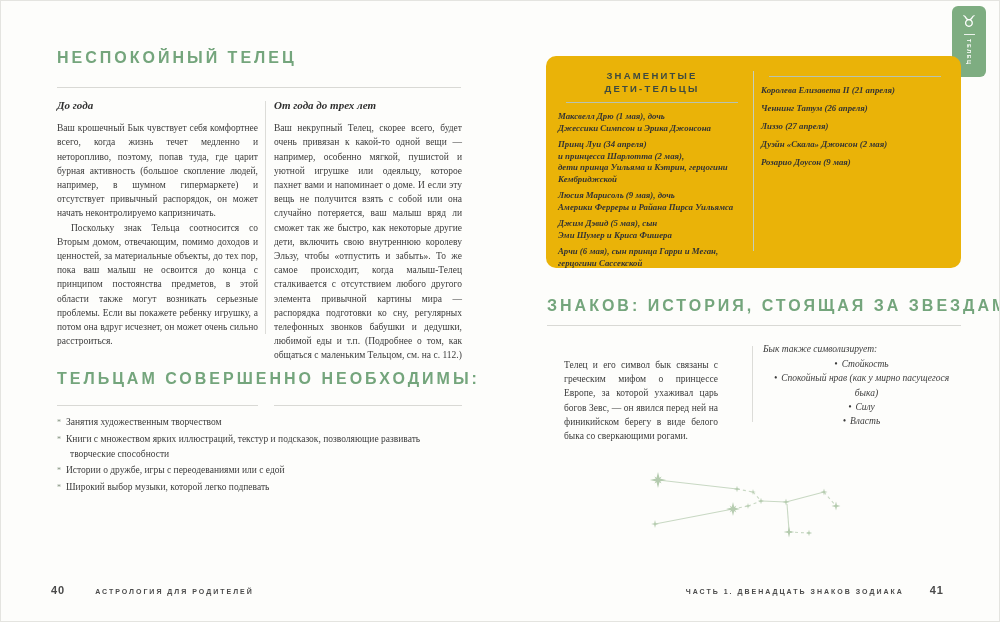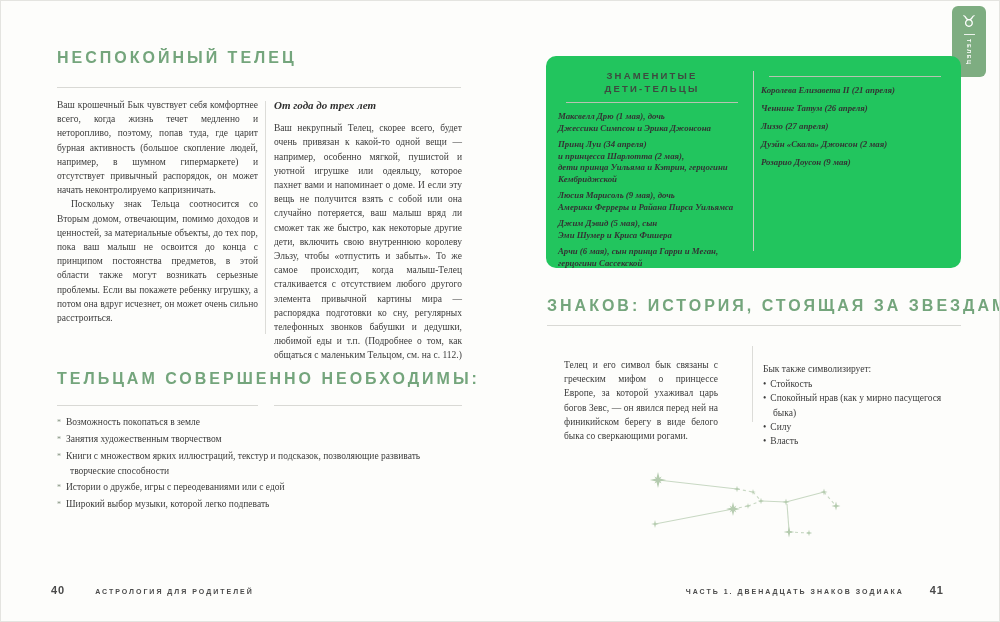--- a/index.html
+++ b/index.html
@@ -34,37 +34,37 @@
   .col p { margin:0; }
   .col p + p { text-indent:14px; }
   
   .needs-list { position:absolute; left:56px; top:414px; width:404px; margin:0; padding:0; list-style:none;
     font-size:9.5px; line-height:14px; }
   .needs-list li { padding-left:13px; text-indent:-13px; margin-bottom:2px; }
   .star-bullet { color:#82927f; font-size:8px; margin-right:5px; }
   
   .celebs-box {
     position:absolute; left:545px; top:55px; width:415px; height:212px;
-    background:#22c55e; border-radius:10px;
+    background:#eab308; border-radius:10px;
   }
   .box-col { position:absolute; top:13px; width:188px; }
   .box-col .box-head {
     text-align:center; font-family:"Liberation Sans", sans-serif; font-weight:bold;
     font-size:9.5px; letter-spacing:2.2px; line-height:13px; color:#3e4a40; margin:0;
   }
   .box-head-rule { width:92%; height:1px; background:#b7c3b2; margin:7px auto 8px auto; }
   .entry { margin:0 0 5px 0; font-size:8.8px; line-height:11.5px; font-style:italic; font-weight:bold; color:#333; }
   .entry span { display:block; }
   .celebs-box .vrule-box { position:absolute; left:207px; top:15px; height:180px; width:1px; background:#c3cebe; }
   #box-col-1 { left:12px; }
   #box-col-2 { left:215px; }
   .entry-single { margin-bottom:6.5px; }
   
   .hist-col { position:absolute; font-size:9.5px; line-height:14.2px; }
-  .sym-list { margin:0; padding:0; list-style:none; }
+  .sym-list { margin:0; padding:0; list-style:none;text-align:center; }
   .sym-list li { padding-left:10px; text-indent:-10px; }
   .dot-bullet { margin-right:4px; }
   
   .footer {
     position:absolute; top:583px; font-family:"Liberation Sans", sans-serif;
     font-weight:bold; font-size:7px; letter-spacing:2px; color:#4a4a4a; white-space:nowrap;
   }
   .pagenum { font-family:"Liberation Sans", sans-serif; font-weight:bold; font-size:11px; letter-spacing:1px; color:#4a4a4a; }
   
   .constellation { position:absolute; left:600px; top:438px; }
@@ -77,37 +77,37 @@
   <div class="tab">
     <span class="glyph">♉</span>
     <span class="tabline"></span>
     <span class="tablabel">ТЕЛЕЦ</span>
   </div>
 
   <div class="sec-title" style="left:56px; top:48px;">НЕСПОКОЙНЫЙ ТЕЛЕЦ</div>
   <div class="hrule" style="left:56px; top:86px; width:404px;"></div>
 
   <div class="col" id="lcol1" style="left:56px; top:97px; width:201px;">
+    <h3>До года</h3>
     <p>Ваш крошечный Бык чувствует себя комфортнее всего, когда жизнь течет медленно и неторопливо, поэтому, попав туда, где царит бурная активность (большое скопление людей, например, в шумном гипермаркете) и отсутствует привычный распорядок, он может начать неконтролируемо капризничать.</p>
     <p>Поскольку знак Тельца соотносится со Вторым домом, отвечающим, помимо доходов и ценностей, за материальные объекты, до тех пор, пока ваш малыш не освоится до конца с принципом постоянства предметов, в этой области также могут возникать серьезные проблемы. Если вы покажете ребенку игрушку, а потом она вдруг исчезнет, он может очень сильно расстроиться.</p>
   </div>
 
   <div class="vrule" style="left:264px; top:100px; height:233px;"></div>
 
   <div class="col" id="lcol2" style="left:273px; top:97px; width:188px;">
     <h3>От года до трех лет</h3>
     <p>Ваш некрупный Телец, скорее всего, будет очень привязан к какой-то одной вещи — например, особенно мягкой, пушистой и уютной игрушке или одеяльцу, которое пахнет вами и напоминает о доме. И если эту вещь не получится взять с собой или она случайно потеряется, ваш малыш вряд ли сможет так же быстро, как некоторые другие дети, включить свою внутреннюю королеву Эльзу, чтобы «отпустить и забыть». То же самое происходит, когда малыш-Телец сталкивается с отсутствием любого другого элемента привычной картины мира — распорядка подготовки ко сну, регулярных телефонных звонков бабушки и дедушки, любимой еды и т.п. (Подробнее о том, как общаться с маленьким Тельцом, см. на с. 112.)</p>
   </div>
 
   <div class="sec-title" style="left:56px; top:369px;">ТЕЛЬЦАМ СОВЕРШЕННО НЕОБХОДИМЫ:</div>
   <div class="hrule" style="left:56px; top:404px; width:201px;"></div>
   <div class="hrule" style="left:273px; top:404px; width:188px;"></div>
 
   <ul class="needs-list">
-    <li><span class="star-bullet">*</span><span>Возможность покопаться в земле</span></li>
     <li><span class="star-bullet">*</span><span>Занятия художественным творчеством</span></li>
     <li><span class="star-bullet">*</span><span>Книги с множеством ярких иллюстраций, текстур и подсказок, позволяющие развивать творческие способности</span></li>
     <li><span class="star-bullet">*</span><span>Истории о дружбе, игры с переодеваниями или с едой</span></li>
     <li><span class="star-bullet">*</span><span>Широкий выбор музыки, которой легко подпевать</span></li>
   </ul>
 
   <div class="footer" style="left:50px;">
     <span class="pagenum">40</span>
     <span style="display:inline-block; width:22px;"></span>
     <span>АСТРОЛОГИЯ ДЛЯ РОДИТЕЛЕЙ</span>
@@ -154,21 +154,21 @@
     </div>
   </div>
 
   <div class="sec-title" style="left:546px; top:296px;">ЗНАКОВ: ИСТОРИЯ, СТОЯЩАЯ ЗА ЗВЕЗДАМИ</div>
   <div class="hrule" style="left:546px; top:324px; width:414px;"></div>
 
   <div class="hist-col" style="left:547px; top:341px; width:186px; text-align:justify;">
     <p style="margin:16px;">Телец и его символ бык связаны с греческим мифом о принцессе Европе, за которой ухаживал царь богов Зевс, — он явился перед ней на финикийском берегу в виде белого быка со сверкающими рогами.</p>
   </div>
   <div class="vrule" style="left:751px; top:345px; height:76px;"></div>
-  <div class="hist-col" style="left:762px; top:361px; width:197px;">
+  <div class="hist-col" style="left:762px; top:341px; width:197px;font-style:italic;">
     <p style="margin:0 0 1px 0;">Бык также символизирует:</p>
     <ul class="sym-list">
       <li><span class="dot-bullet">•</span><span>Стойкость</span></li>
       <li><span class="dot-bullet">•</span><span>Спокойный нрав (как у мирно пасущегося быка)</span></li>
       <li><span class="dot-bullet">•</span><span>Силу</span></li>
       <li><span class="dot-bullet">•</span><span>Власть</span></li>
     </ul>
   </div>
 
   <svg class="constellation" width="340" height="135" viewBox="0 0 340 135">

